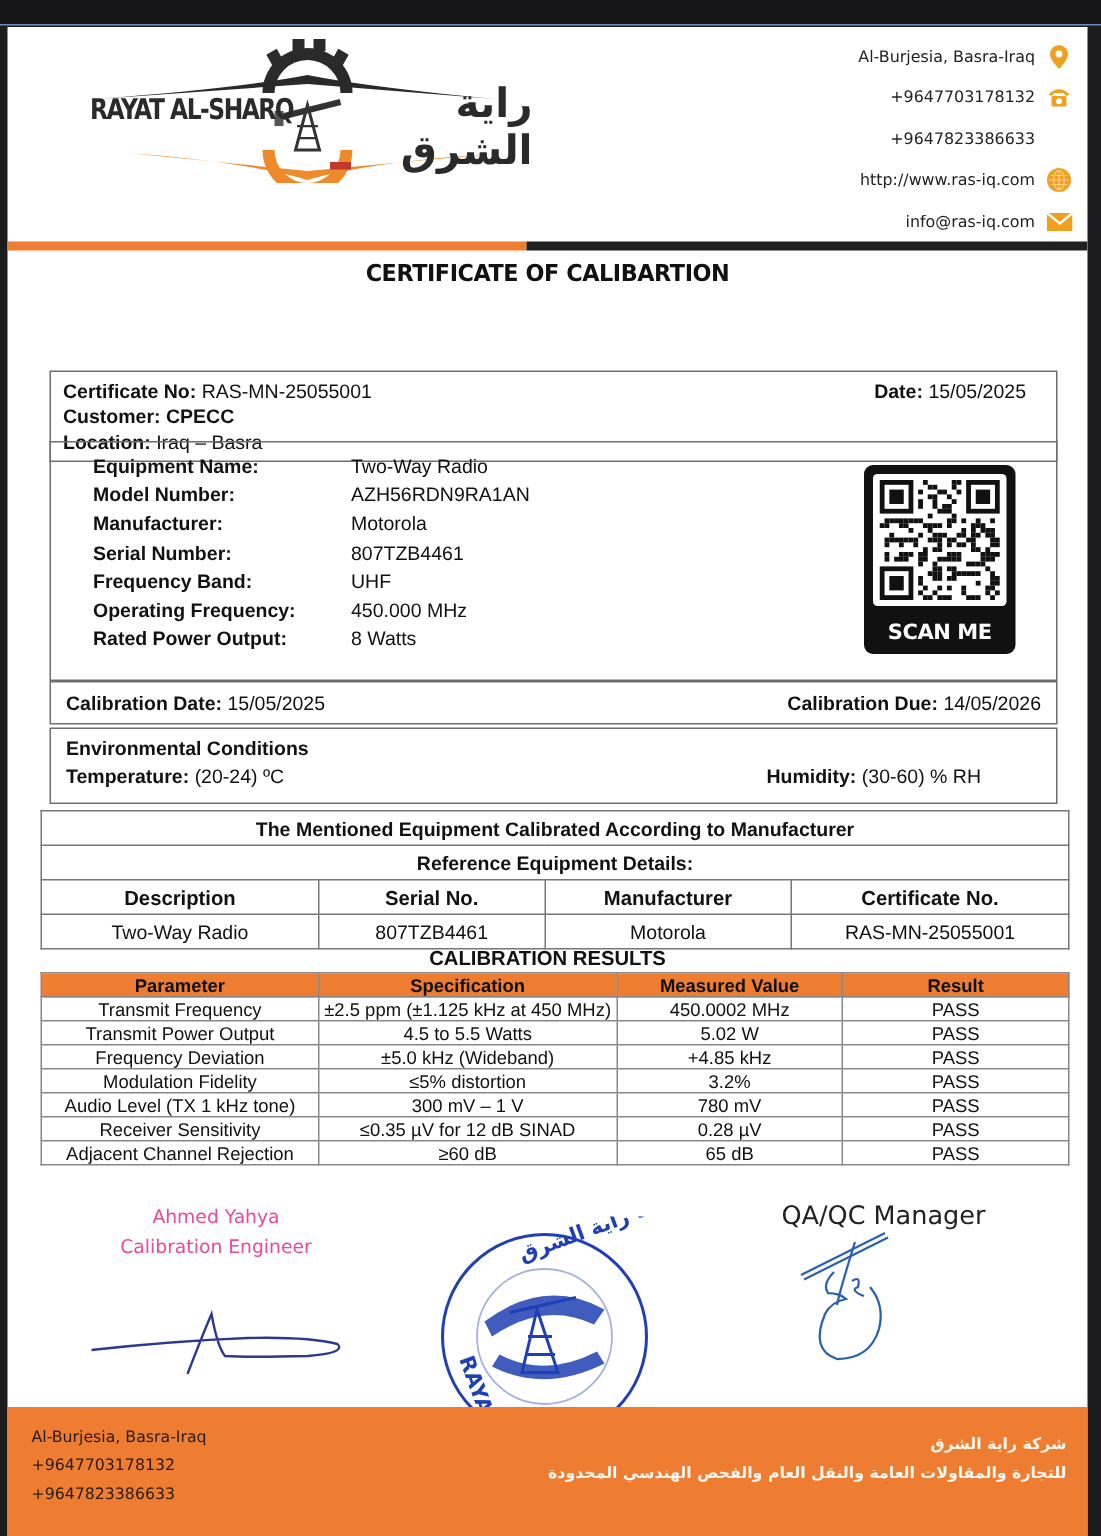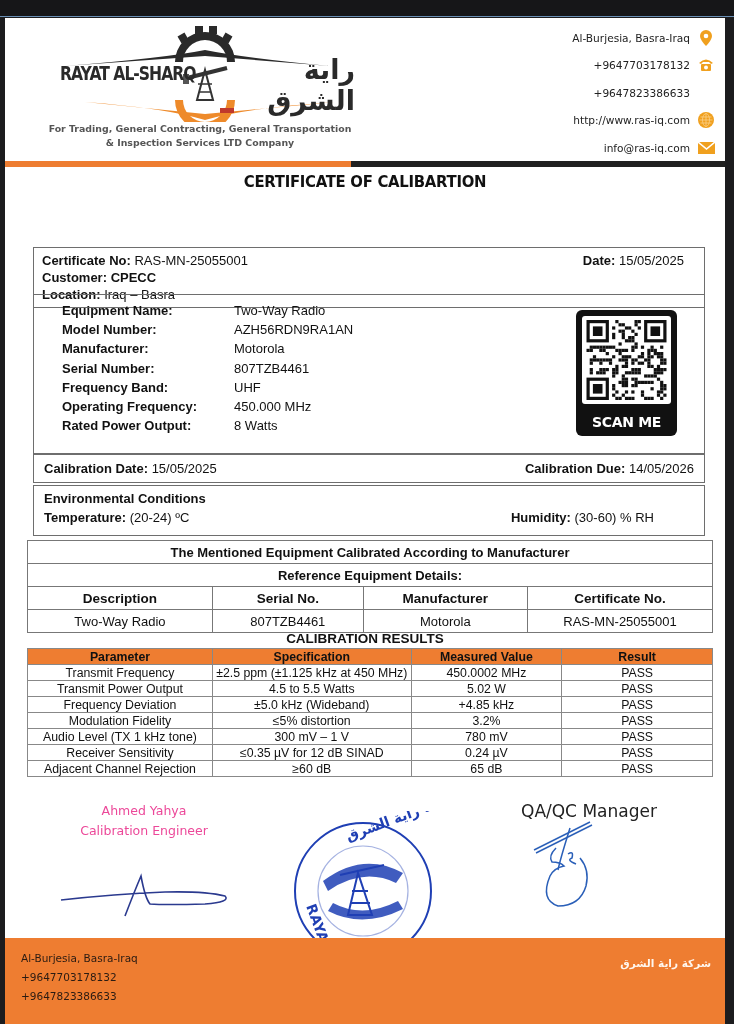--- a/index.html
+++ b/index.html
@@ -92,24 +92,20 @@
 
       <polygon points="160,48 152,78 168,78" fill="none" stroke="#333" stroke-width="2"></polygon>
       <line x1="153" y1="62" x2="167" y2="62" stroke="#333" stroke-width="1.5"></line>
       <line x1="155" y1="70" x2="165" y2="70" stroke="#333" stroke-width="1.5"></line>
       <line x1="142" y1="56" x2="182" y2="46" stroke="#333" stroke-width="4"></line>
       <rect x="138" y="52" width="6" height="10" fill="#555"></rect>
       <rect x="175" y="86" width="14" height="5" fill="#c0392b"></rect>
     </svg>
     <div class="logo-title-en">RAYAT AL-SHARQ</div>
     <div class="logo-title-ar">راية الشرق</div>
-    <div class="logo-tag">
-      <div>For Trading, General Contracting, General Transportation</div>
-      <div>&amp; Inspection Services LTD Company</div>
-    </div>
   </div>
 
   <div class="contact">
     <div class="contact-row">
       <span>Al-Burjesia, Basra-Iraq</span>
       <span class="ci">
         <svg width="12" height="16" viewBox="0 0 12 16">
             <path d="M6 0 A6 6 0 0 1 12 6 C12 10 6 16 6 16 C6 16 0 10 0 6 A6 6 0 0 1 6 0Z" fill="#f0a01e"></path>
             <circle cx="6" cy="6" r="2.3" fill="#fff"></circle>
           </svg>
@@ -493,21 +489,21 @@
         </tr>
         <tr>
           <td>Audio Level (TX 1 kHz tone)</td>
           <td>300 mV – 1 V</td>
           <td>780 mV</td>
           <td>PASS</td>
         </tr>
         <tr>
           <td>Receiver Sensitivity</td>
           <td>≤0.35 µV for 12 dB SINAD</td>
-          <td>0.24 µV</td>
+          <td>0.28 µV</td>
           <td>PASS</td>
         </tr>
         <tr>
           <td>Adjacent Channel Rejection</td>
           <td>≥60 dB</td>
           <td>65 dB</td>
           <td>PASS</td>
         </tr>
       </tbody>
   </table>
@@ -549,15 +545,16 @@
   </svg>
 
   <div class="footer">
     <div class="footer-left">
       <div>Al-Burjesia, Basra-Iraq</div>
       <div>+9647703178132</div>
       <div>+9647823386633</div>
     </div>
     <div class="footer-right">
       <div>شركة راية الشرق</div>
+      <div>للتجارة والمقاولات العامة والنقل العام والفحص الهندسي المحدودة</div>
     </div>
   </div>
 </div>
 
 </body></html>

